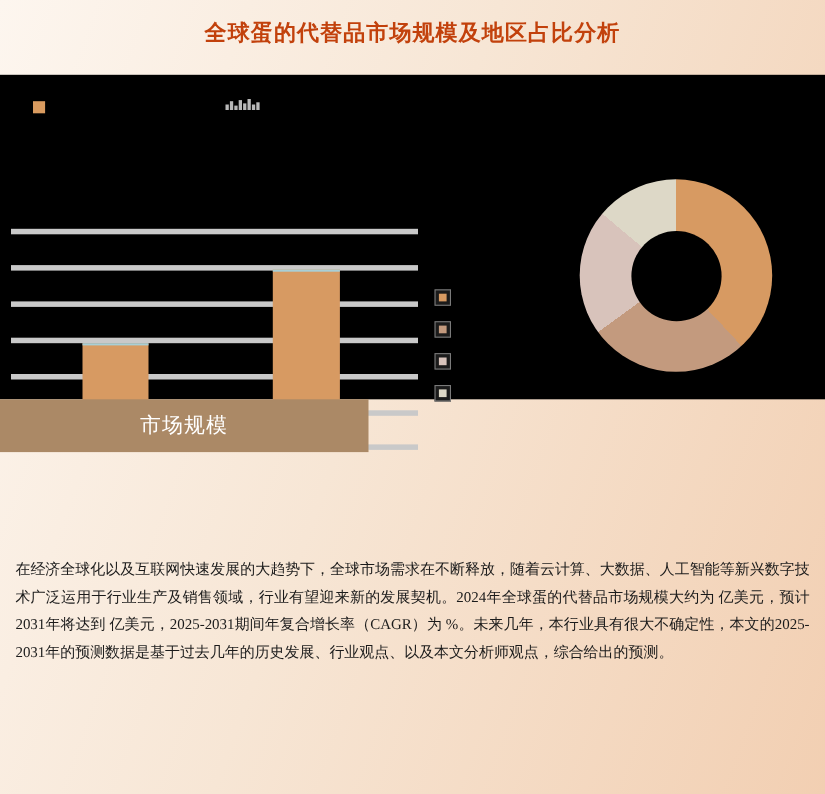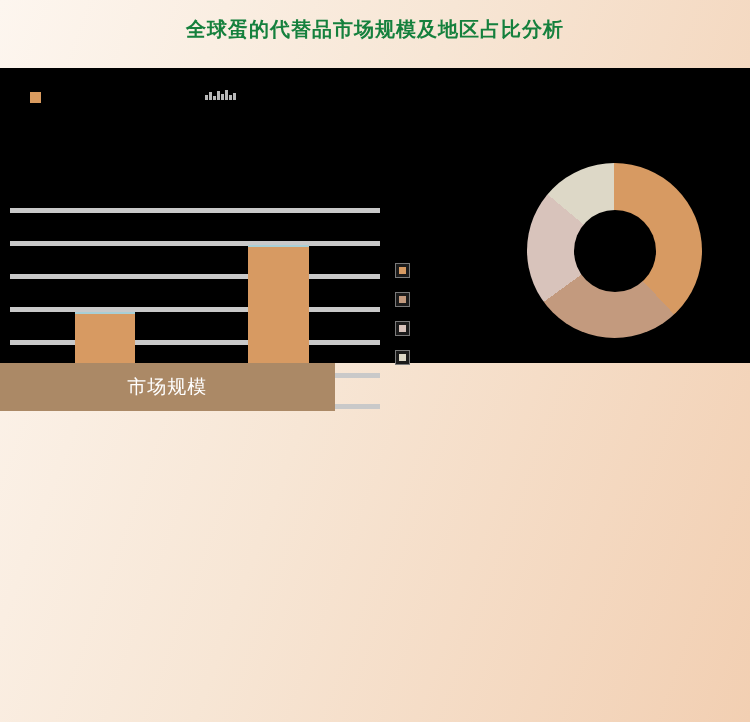--- a/index.html
+++ b/index.html
@@ -25,21 +25,21 @@
     top: 0;
     width: 750px;
     height: 58px;
     display: flex;
     align-items: center;
     justify-content: center;
   }
   .title-text {
     font-size: 20px;
     font-weight: bold;
-    color: #15803d;
+    color: #c2410c;
     letter-spacing: 1px;
     font-family: "Liberation Serif", serif;
   }
   
   .chart-panel {
     position: absolute;
     left: 0;
     top: 68px;
     width: 750px;
     height: 295px;
@@ -272,14 +272,17 @@
       <div class="donut-hole"></div>
     </div>
   </div>
 
   <div class="tabs">
     <div class="tab left">
       <span>市场规模</span>
     </div>
   </div>
 
+  <div class="body-text">
+    <p>在经济全球化以及互联网快速发展的大趋势下，全球市场需求在不断释放，随着云计算、大数据、人工智能等新兴数字技术广泛运用于行业生产及销售领域，行业有望迎来新的发展契机。2024年全球蛋的代替品市场规模大约为 亿美元，预计2031年将达到 亿美元，2025-2031期间年复合增长率（CAGR）为 %。未来几年，本行业具有很大不确定性，本文的2025-2031年的预测数据是基于过去几年的历史发展、行业观点、以及本文分析师观点，综合给出的预测。</p>
+  </div>
 
 </div>
 
 </body></html>

